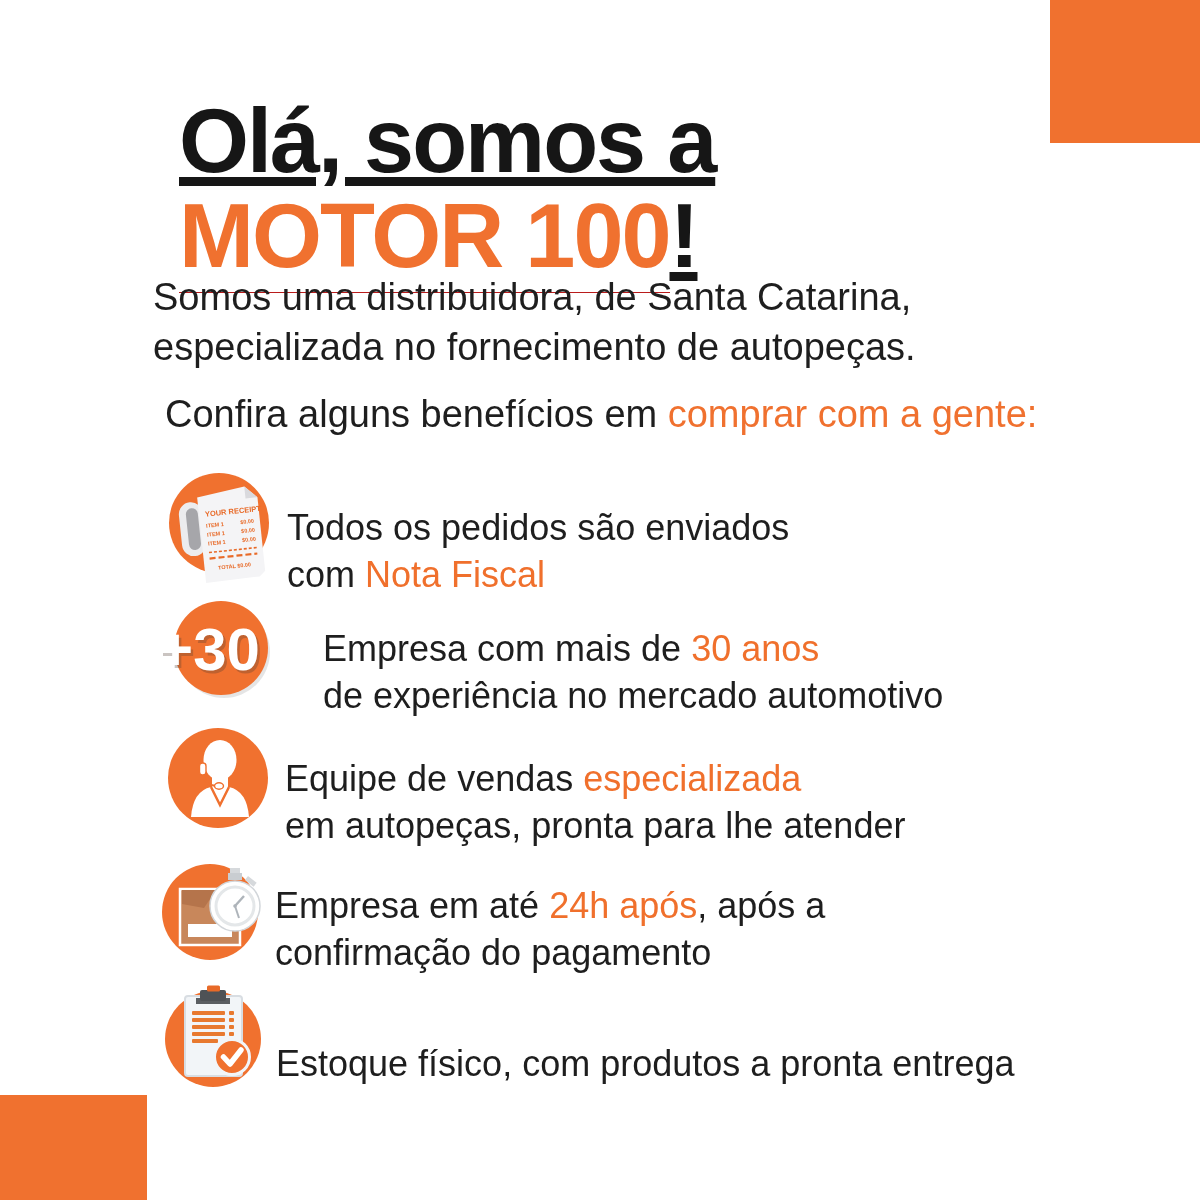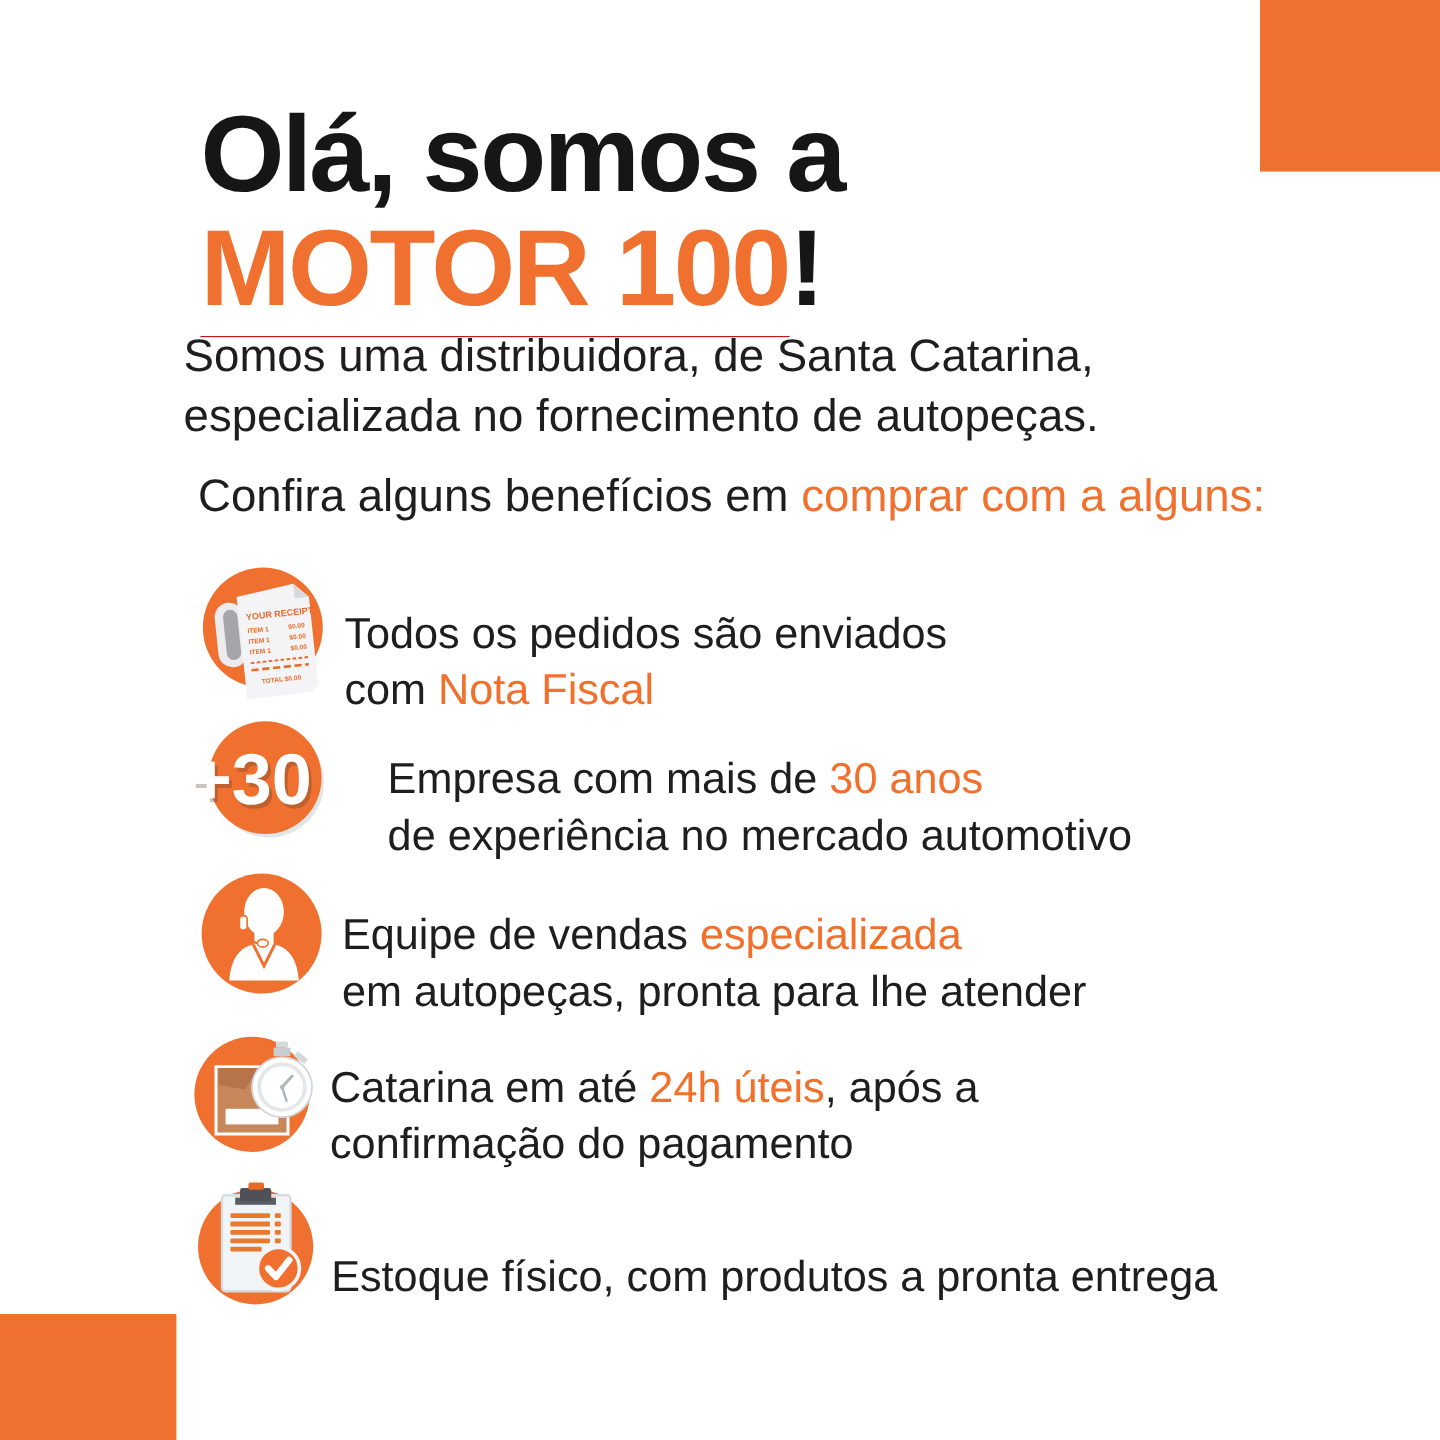--- a/index.html
+++ b/index.html
@@ -4,21 +4,21 @@
 <style>
   html,body{margin:0;padding:0;background:#ffffff;}
   .canvas{
     position:relative;width:1200px;height:1200px;background:#ffffff;overflow:hidden;
     font-family:"Liberation Sans", sans-serif;color:#1e1e1e;
   }
   .corner{position:absolute;background:#f0712f;}
   .corner.tr{left:1050px;top:0;width:150px;height:143px;}
   .corner.bl{left:0;top:1095px;width:147px;height:105px;}
 
-  .headline{position:absolute;left:163px;top:78px;font-weight:700;font-size:90px;line-height:95px;letter-spacing:-2px;color:#161616;margin:4px;}
+  .headline{position:absolute;left:163px;top:78px;font-weight:700;font-size:90px;line-height:95px;letter-spacing:-2px;color:#161616;margin:16px;text-decoration:underline;}
   .headline .brand{color:#f0712f;display:inline-block;border-bottom:1px solid #b91c1c;padding-bottom:8px;}
   .headline .bang{color:#161616;}
 
   .intro{position:absolute;left:153px;top:272px;margin:0;font-size:38px;line-height:50px;font-weight:300;white-space:pre-line;color:#1e1e1e;}
   .lead{position:absolute;left:165px;top:390px;margin:0;font-size:38px;line-height:48px;font-weight:300;color:#1e1e1e;}
   .lead .hl-light{color:#f0712f;}
 
   .benefit{position:absolute;display:flex;align-items:center;}
   .benefit .btext{font-size:36px;line-height:47px;font-weight:300;white-space:pre-line;color:#1e1e1e;}
   .benefit .hl{color:#f0702c;font-weight:400;}
@@ -44,21 +44,21 @@
 
   <h1 class="headline">
     <span>Olá, somos a</span><br>
     <span class="brand">MOTOR 100</span><span class="bang">!</span>
   </h1>
 
   <p class="intro">Somos uma distribuidora, de Santa Catarina,
 especializada no fornecimento de autopeças.</p>
 
   <p class="lead">
-    <span>Confira alguns benefícios em </span><span class="hl-light">comprar com a alguns:</span>
+    <span>Confira alguns benefícios em </span><span class="hl-light">comprar com a gente:</span>
   </p>
 
   <div class="benefit b1">
     <svg class="icon" width="112" height="128" viewBox="0 0 112 128">
       <circle cx="56" cy="60" r="50" fill="#f0712f"></circle>
       <g transform="rotate(-6 60 70)">
         <rect x="18" y="36" width="24" height="54" rx="12" fill="#ececee"></rect>
         <rect x="25" y="42" width="12" height="42" rx="6" fill="#a6a6aa"></rect>
         <polygon points="38,32 86,26 98,38 98,112 92,117 38,118" fill="#f4f4f6"></polygon>
         <polygon points="86,26 98,38 86,38" fill="#d9d9dd"></polygon>
@@ -121,21 +121,21 @@
         <rect x="-7" y="-33" width="14" height="7" fill="#c9cdd1"></rect>
         <rect x="13" y="-30" width="11" height="5" fill="#d6d9dc" transform="rotate(38 13 -30)"></rect>
         <circle cx="0" cy="0" r="25" fill="#ffffff" stroke="#d2d6da" stroke-width="1.5"></circle>
         <circle cx="0" cy="0" r="19" fill="#ffffff" stroke="#e4e7e9" stroke-width="3"></circle>
         <line x1="0" y1="0" x2="9" y2="-10" stroke="#aeb4ba" stroke-width="2.4"></line>
         <line x1="0" y1="0" x2="4" y2="12" stroke="#aeb4ba" stroke-width="2"></line>
         <circle cx="0" cy="0" r="1.8" fill="#aeb4ba"></circle>
       </g>
     </svg>
     <div class="btext">
-      <span>Catarina em até </span><span class="hl">24h úteis</span><span>, após a
+      <span>Empresa em até </span><span class="hl">24h após</span><span>, após a
 confirmação do pagamento</span>
     </div>
   </div>
 
   <div class="benefit b5">
     <svg class="icon" width="110" height="114" viewBox="0 0 110 114">
       <circle cx="53" cy="56" r="48" fill="#f0712f"></circle>
       <rect x="25" y="13" width="57" height="80" rx="3" fill="#f2f5f8" stroke="#d8dde2" stroke-width="2"></rect>
       <rect x="36" y="15" width="34" height="6" fill="#5a5e62"></rect>
       <rect x="40" y="7" width="26" height="11" rx="2" fill="#4e5256"></rect>

